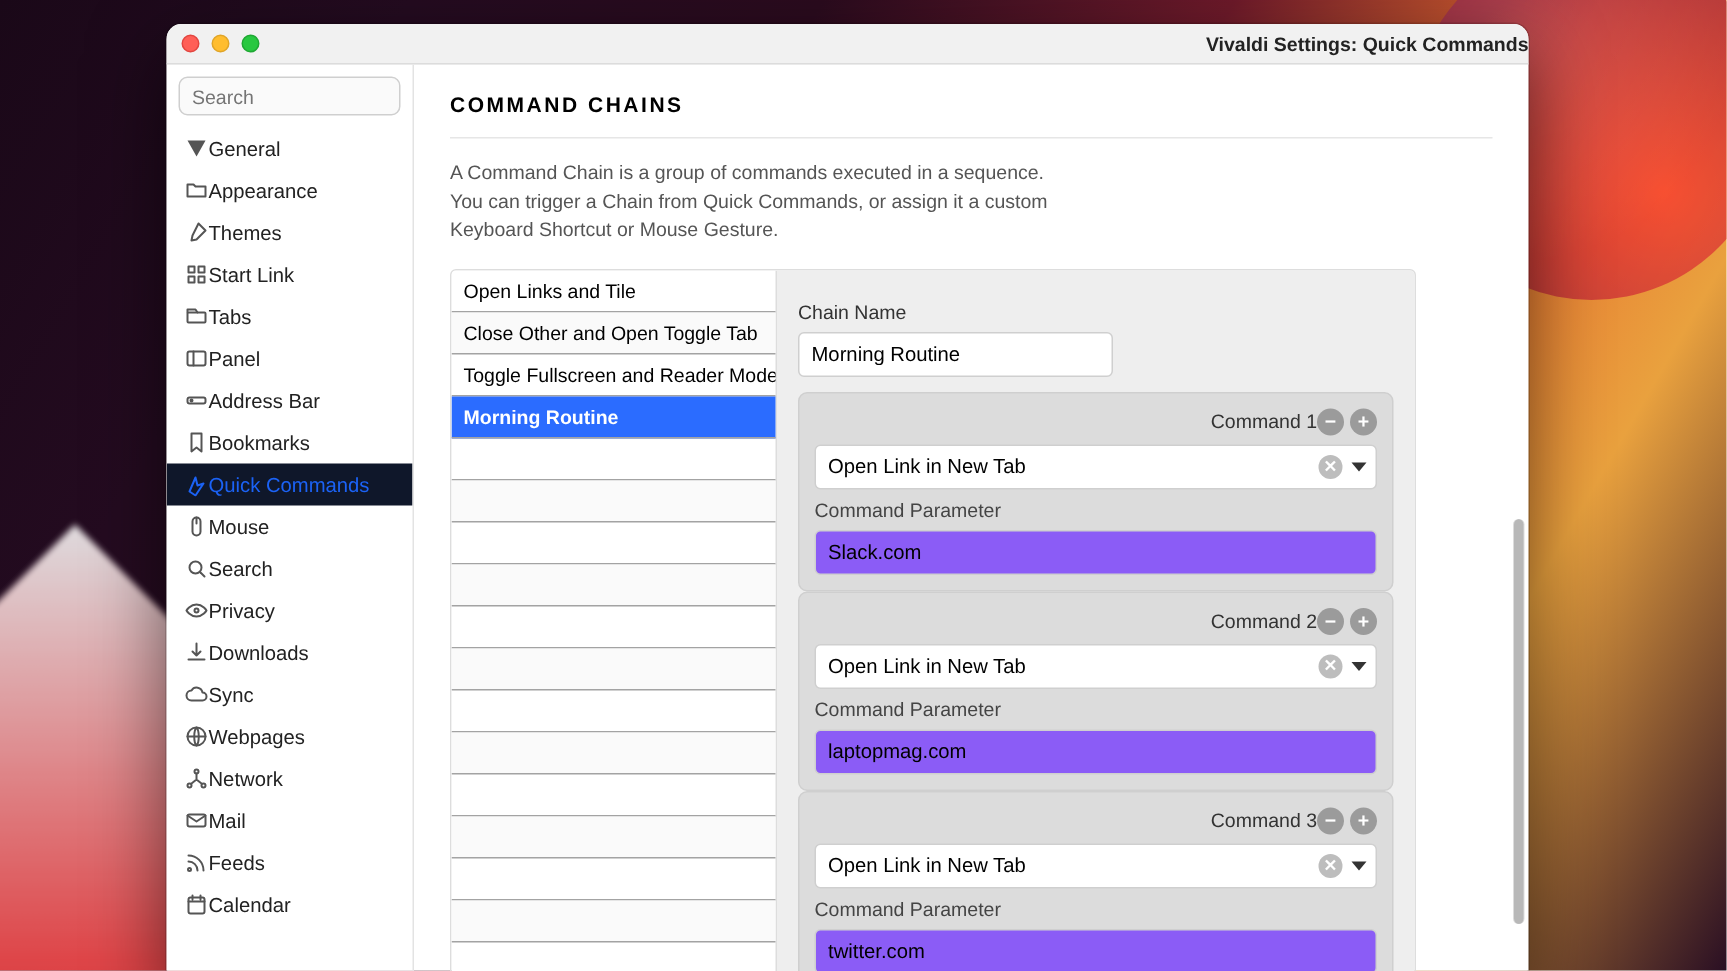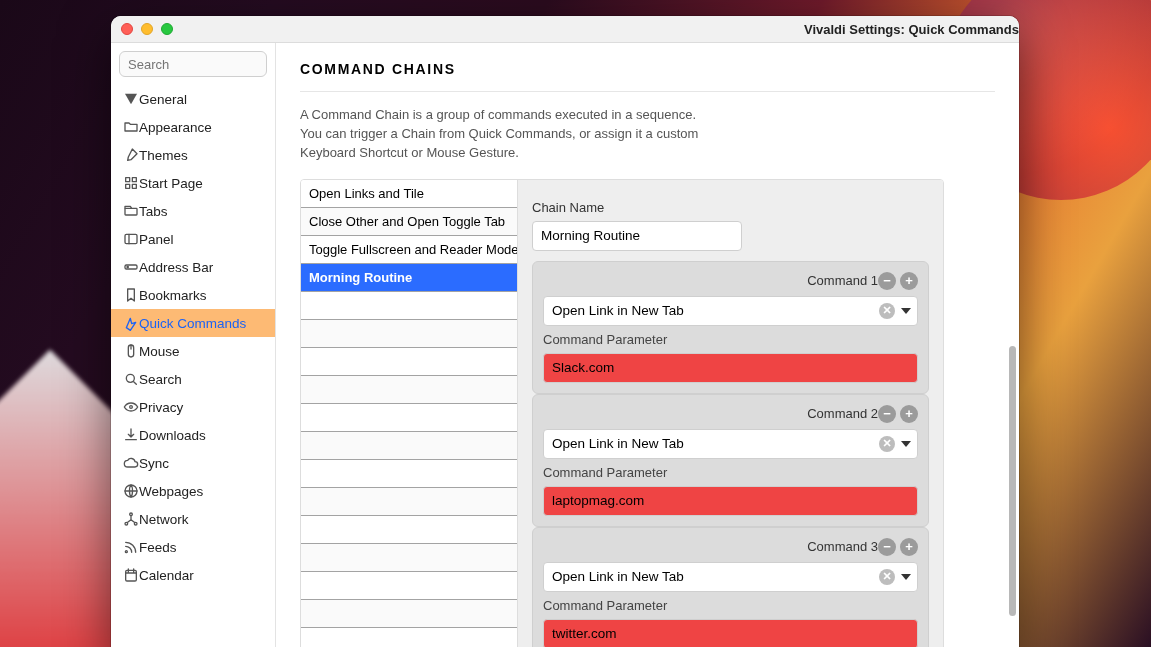--- a/index.html
+++ b/index.html
@@ -48,21 +48,21 @@
   .search {
     width:100%; height:26px; border:1px solid #cfcfcf; border-radius:6px;
     padding:0 8px; font-size:13px; background:#fafafa;
   }
   .nav { flex:1; overflow:auto; }
   .nav-item {
     display:flex; align-items:center; 
     padding:5px 10px 5px 12px; cursor:pointer;
     color:#222; font-size:13.5px; height:28px;
   }
-  .nav-item.active { color:#1b62f5; background:#fdba74; }
+  .nav-item.active { color:#1b62f5; background:#0f172a; }
   .nav-item .ico { width:16px; height:16px; flex:none; color:#555; display:flex; align-items:center; justify-content:center; }
   .nav-item.active .ico { color:#1b62f5; }
   .ico svg { width:16px; height:16px; display:block; }
 
   .main { flex:1; overflow:auto; padding:18px 24px 40px 24px; }
   .main h1 { font-size:14px; letter-spacing:.12em; text-transform:uppercase; font-weight:700; margin-bottom:2px; }
   .divider { border-top:1px solid #e6e6e6; margin:14px 0; }
   .desc { color:#555; font-size:13px; max-width:400px; line-height:1.45; }
   .split { display:flex; gap:0; margin-top:16px; border:1px solid #ddd; border-radius:4px; overflow:hidden; width:644px; }
   .chainlist { width:217px; flex:none; border-right:1px solid #ddd; background:#fff; display:flex; flex-direction:column; }
@@ -71,21 +71,21 @@
     border-bottom:1px solid #a3a3a3; cursor:pointer; white-space:nowrap; overflow:hidden;
   }
   .chainlist .row:nth-child(even){ background:#fafafa; }
   .chainlist .row.selected { background:#2b6cff; color:#fff; font-weight:600; }
   .chainlist .row.blank { cursor:default; }
   .editor { flex:1; background:#eeeeee; padding:14px 14px 14px 14px; display:flex; flex-direction:column; gap:10px; }
   .editor .namewrap { background:#eee; padding:6px 0 0 0; }
   .editor .namewrap label { font-size:13px; color:#333; display:block; margin-bottom:6px; }
   .textin {
     width:100%; height:30px; border:1px solid #cfcfcf; border-radius:4px;
-    padding:0 8px; font-size:13.5px; background:#ef4444;
+    padding:0 8px; font-size:13.5px; background:#8b5cf6;
   }
   .textin.white { background:#fff; }
   .cmdcard {
     background:#dcdcdc; border:1px solid #cfcfcf; border-radius:6px;
     padding:10px 10px; display:flex; flex-direction:column; gap:6px; position:relative;
   }
   .cmdcard .hdr { display:flex; align-items:center; justify-content:flex-end; font-size:13px; color:#333; }
   .pmbtns { display:flex; gap:4px; }
   .circlebtn {
     width:18px; height:18px; border-radius:50%; background:#9b9b9b; color:#fff;
@@ -162,21 +162,21 @@
           </div>
           <div class="nav-item">
             <span class="ico">
               <svg viewBox="0 0 24 24" fill="none" stroke="currentColor" stroke-width="2" stroke-linecap="round" stroke-linejoin="round">
                 <rect x="4" y="4" width="6" height="6"></rect>
                 <rect x="14" y="4" width="6" height="6"></rect>
                 <rect x="4" y="14" width="6" height="6"></rect>
                 <rect x="14" y="14" width="6" height="6"></rect>
               </svg>
             </span>
-            <span>Start Page</span>
+            <span>Start Link</span>
           </div>
           <div class="nav-item">
             <span class="ico">
               <svg viewBox="0 0 24 24" fill="none" stroke="currentColor" stroke-width="2" stroke-linecap="round" stroke-linejoin="round">
                 <rect x="3" y="8" width="18" height="10" rx="1"></rect>
                 <path d="M3 8V5h8l2 3"></path>
               </svg>
             </span>
             <span>Tabs</span>
           </div>
@@ -269,20 +269,29 @@
           <div class="nav-item">
             <span class="ico">
               <svg viewBox="0 0 24 24" fill="none" stroke="currentColor" stroke-width="2" stroke-linecap="round" stroke-linejoin="round">
                 <circle cx="12" cy="5" r="2"></circle>
                 <circle cx="5" cy="19" r="2"></circle>
                 <circle cx="19" cy="19" r="2"></circle>
                 <path d="M12 7v6m0 0l-5 4m5-4l5 4"></path>
               </svg>
             </span>
             <span>Network</span>
+          </div>
+          <div class="nav-item">
+            <span class="ico">
+              <svg viewBox="0 0 24 24" fill="none" stroke="currentColor" stroke-width="2" stroke-linecap="round" stroke-linejoin="round">
+                <rect x="3" y="6" width="18" height="12" rx="2"></rect>
+                <path d="M3 7l9 6 9-6"></path>
+              </svg>
+            </span>
+            <span>Mail</span>
           </div>
           <div class="nav-item">
             <span class="ico">
               <svg viewBox="0 0 24 24" fill="none" stroke="currentColor" stroke-width="2" stroke-linecap="round" stroke-linejoin="round">
                 <path d="M4 5a15 15 0 0 1 15 15M4 11a9 9 0 0 1 9 9"></path>
                 <circle cx="5" cy="19" r="1.5"></circle>
               </svg>
             </span>
             <span>Feeds</span>
           </div>

